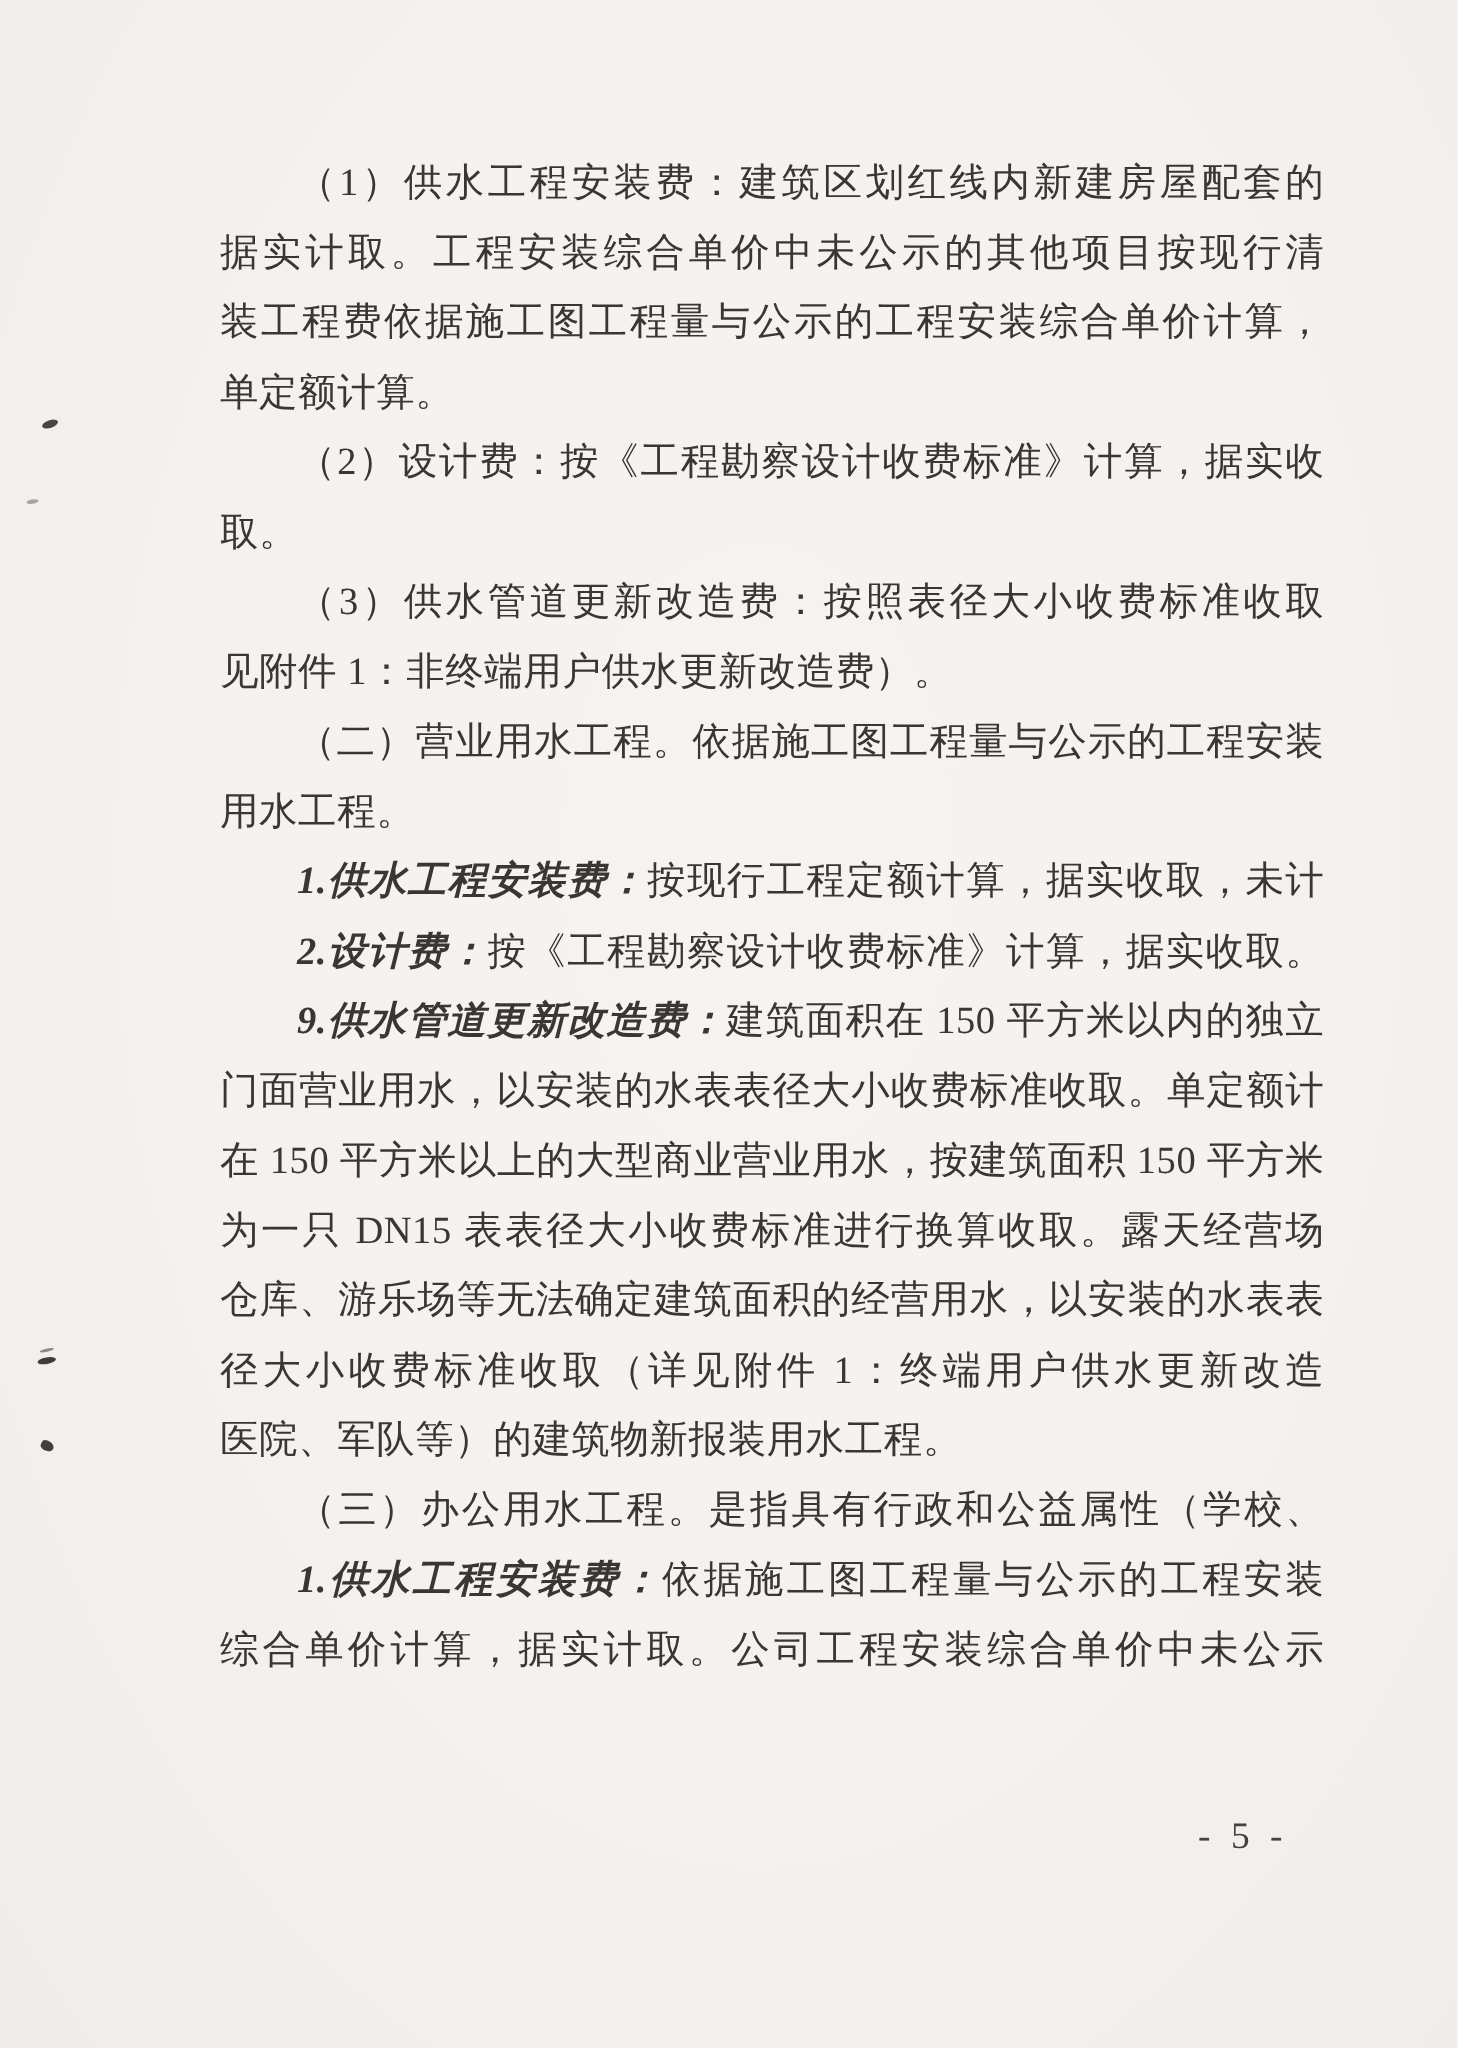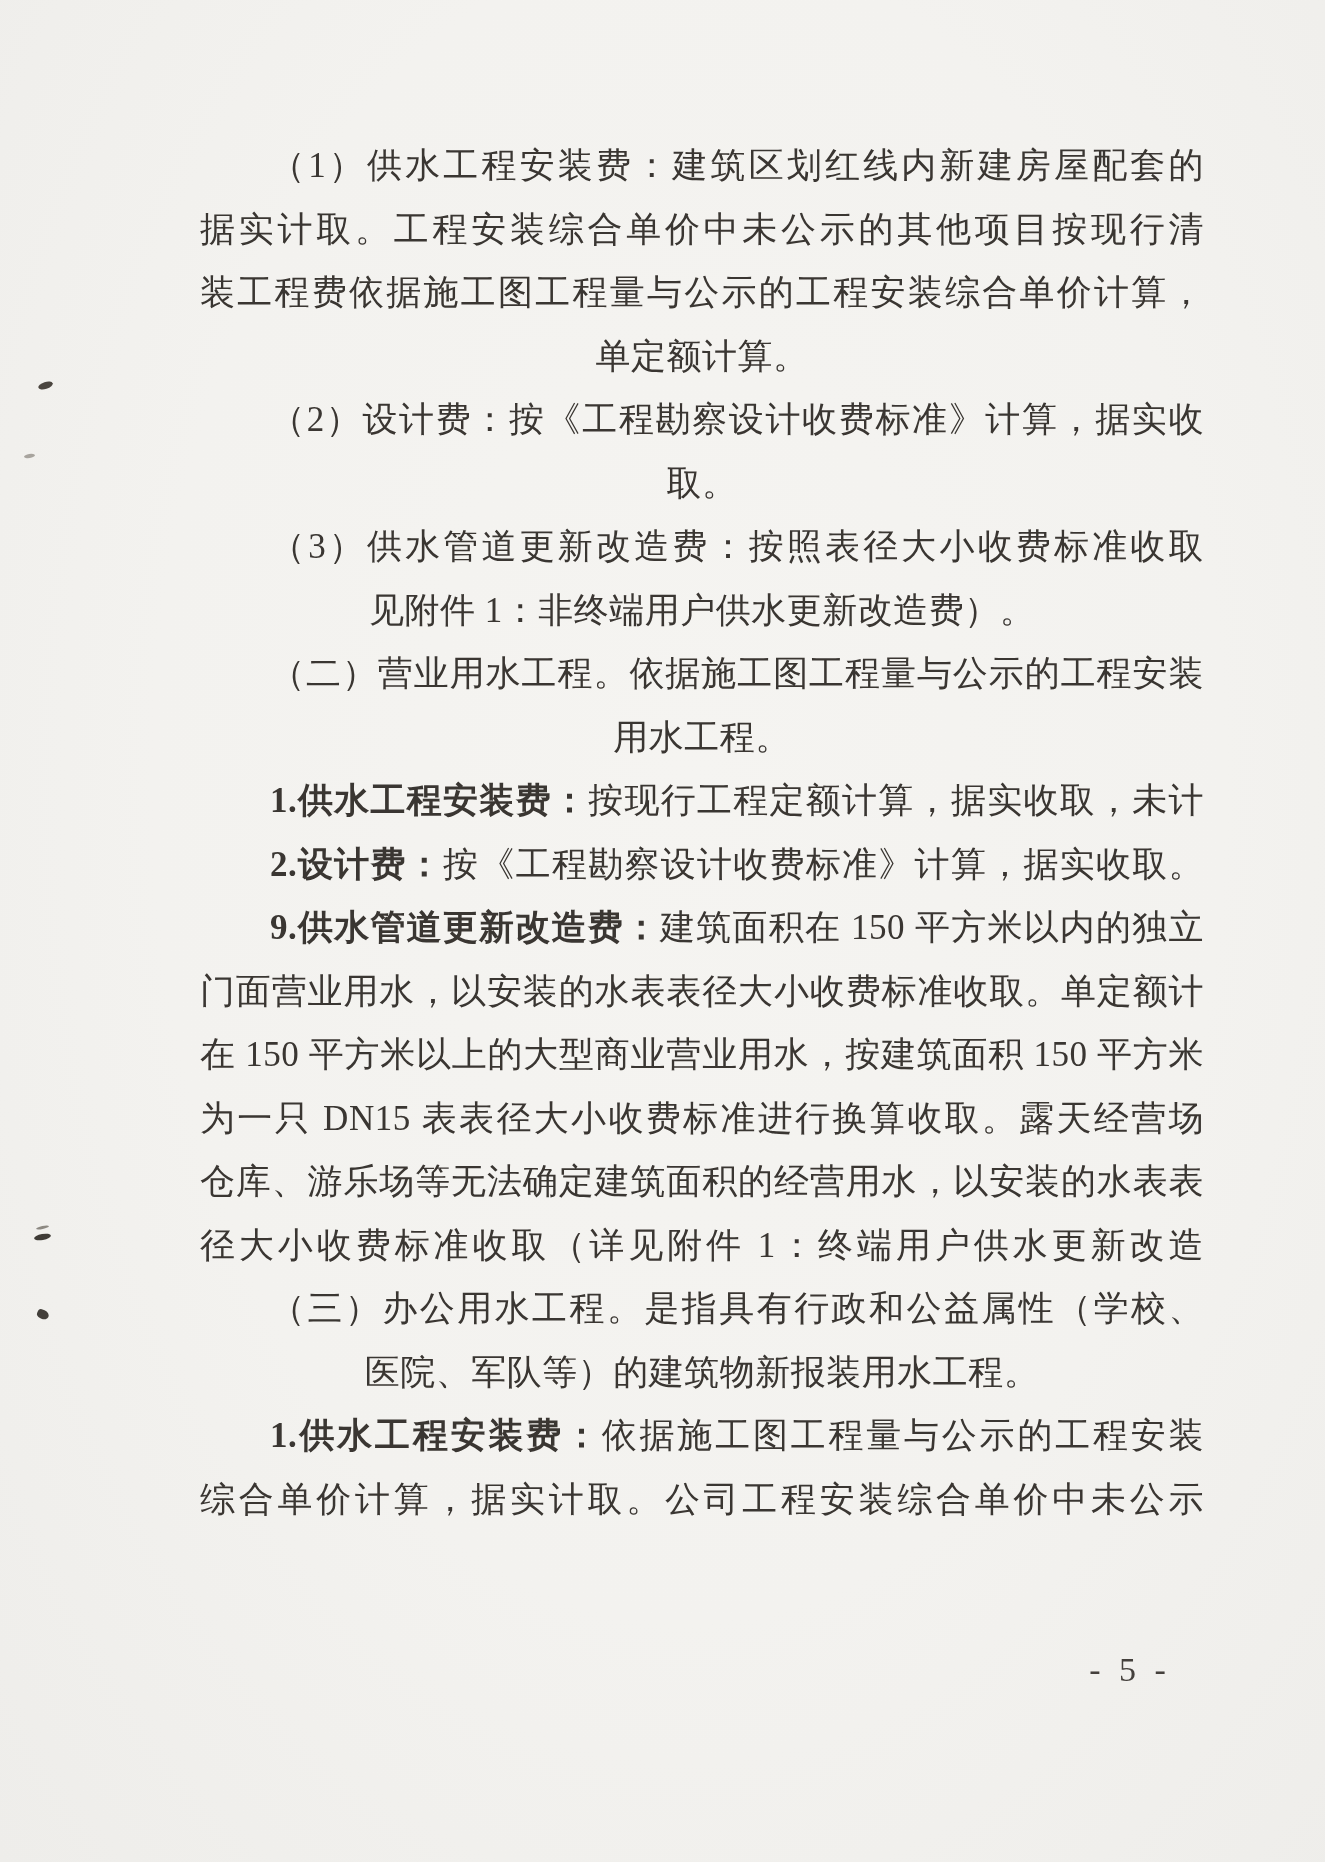--- a/index.html
+++ b/index.html
@@ -20,33 +20,34 @@
     top: 134px;
     width: 1004px;
     color: #3a3632;
   }
   .line {
     height: 63.5px;
     line-height: 63.5px;
     font-size: 35px;
     overflow: hidden;
     white-space: normal;
-    text-align: center;
+    text-align: left;
     letter-spacing: 0.5px;
   }
   .line.j {
     text-align: justify;
     text-align-last: justify;
     text-justify: inter-character;
   }
   .line.indent {
     text-indent: 70px;
   }
   .line b {
     font-weight: 700;
+    font-style: italic;
   }
   .pagenum {
     position: absolute;
     left: 1060px;
     top: 1645px;
     width: 140px;
     height: 50px;
     line-height: 50px;
     font-size: 34px;
     letter-spacing: 5px;
@@ -80,22 +81,22 @@
       <div class="line j indent">（二）营业用水工程。依据施工图工程量与公示的工程安装</div>
       <div class="line">用水工程。</div>
       <div class="line j indent"><b>1.供水工程安装费：</b>按现行工程定额计算，据实收取，未计</div>
       <div class="line j indent"><b>2.设计费：</b>按《工程勘察设计收费标准》计算，据实收取。</div>
       <div class="line j indent"><b>9.供水管道更新改造费：</b>建筑面积在 150 平方米以内的独立</div>
       <div class="line j">门面营业用水，以安装的水表表径大小收费标准收取。单定额计算</div>
       <div class="line j">在 150 平方米以上的大型商业营业用水，按建筑面积 150 平方米</div>
       <div class="line j">为一只 DN15 表表径大小收费标准进行换算收取。露天经营场所、</div>
       <div class="line j">仓库、游乐场等无法确定建筑面积的经营用水，以安装的水表表</div>
       <div class="line j">径大小收费标准收取（详见附件 1：终端用户供水更新改造费）。</div>
+      <div class="line">医院、军队等）的建筑物新报装用水工程。</div>
       <div class="line j indent">（三）办公用水工程。是指具有行政和公益属性（学校、</div>
-      <div class="line">医院、军队等）的建筑物新报装用水工程。</div>
       <div class="line j indent"><b>1.供水工程安装费：</b>依据施工图工程量与公示的工程安装</div>
       <div class="line j">综合单价计算，据实计取。公司工程安装综合单价中未公示</div>
     </div>
 </div>
 
 <div class="pagenum">- 5 -</div>
 
 <div class="speck speck1"></div>
 <div class="speck speck2"></div>
 <div class="speck speck3a"></div>

